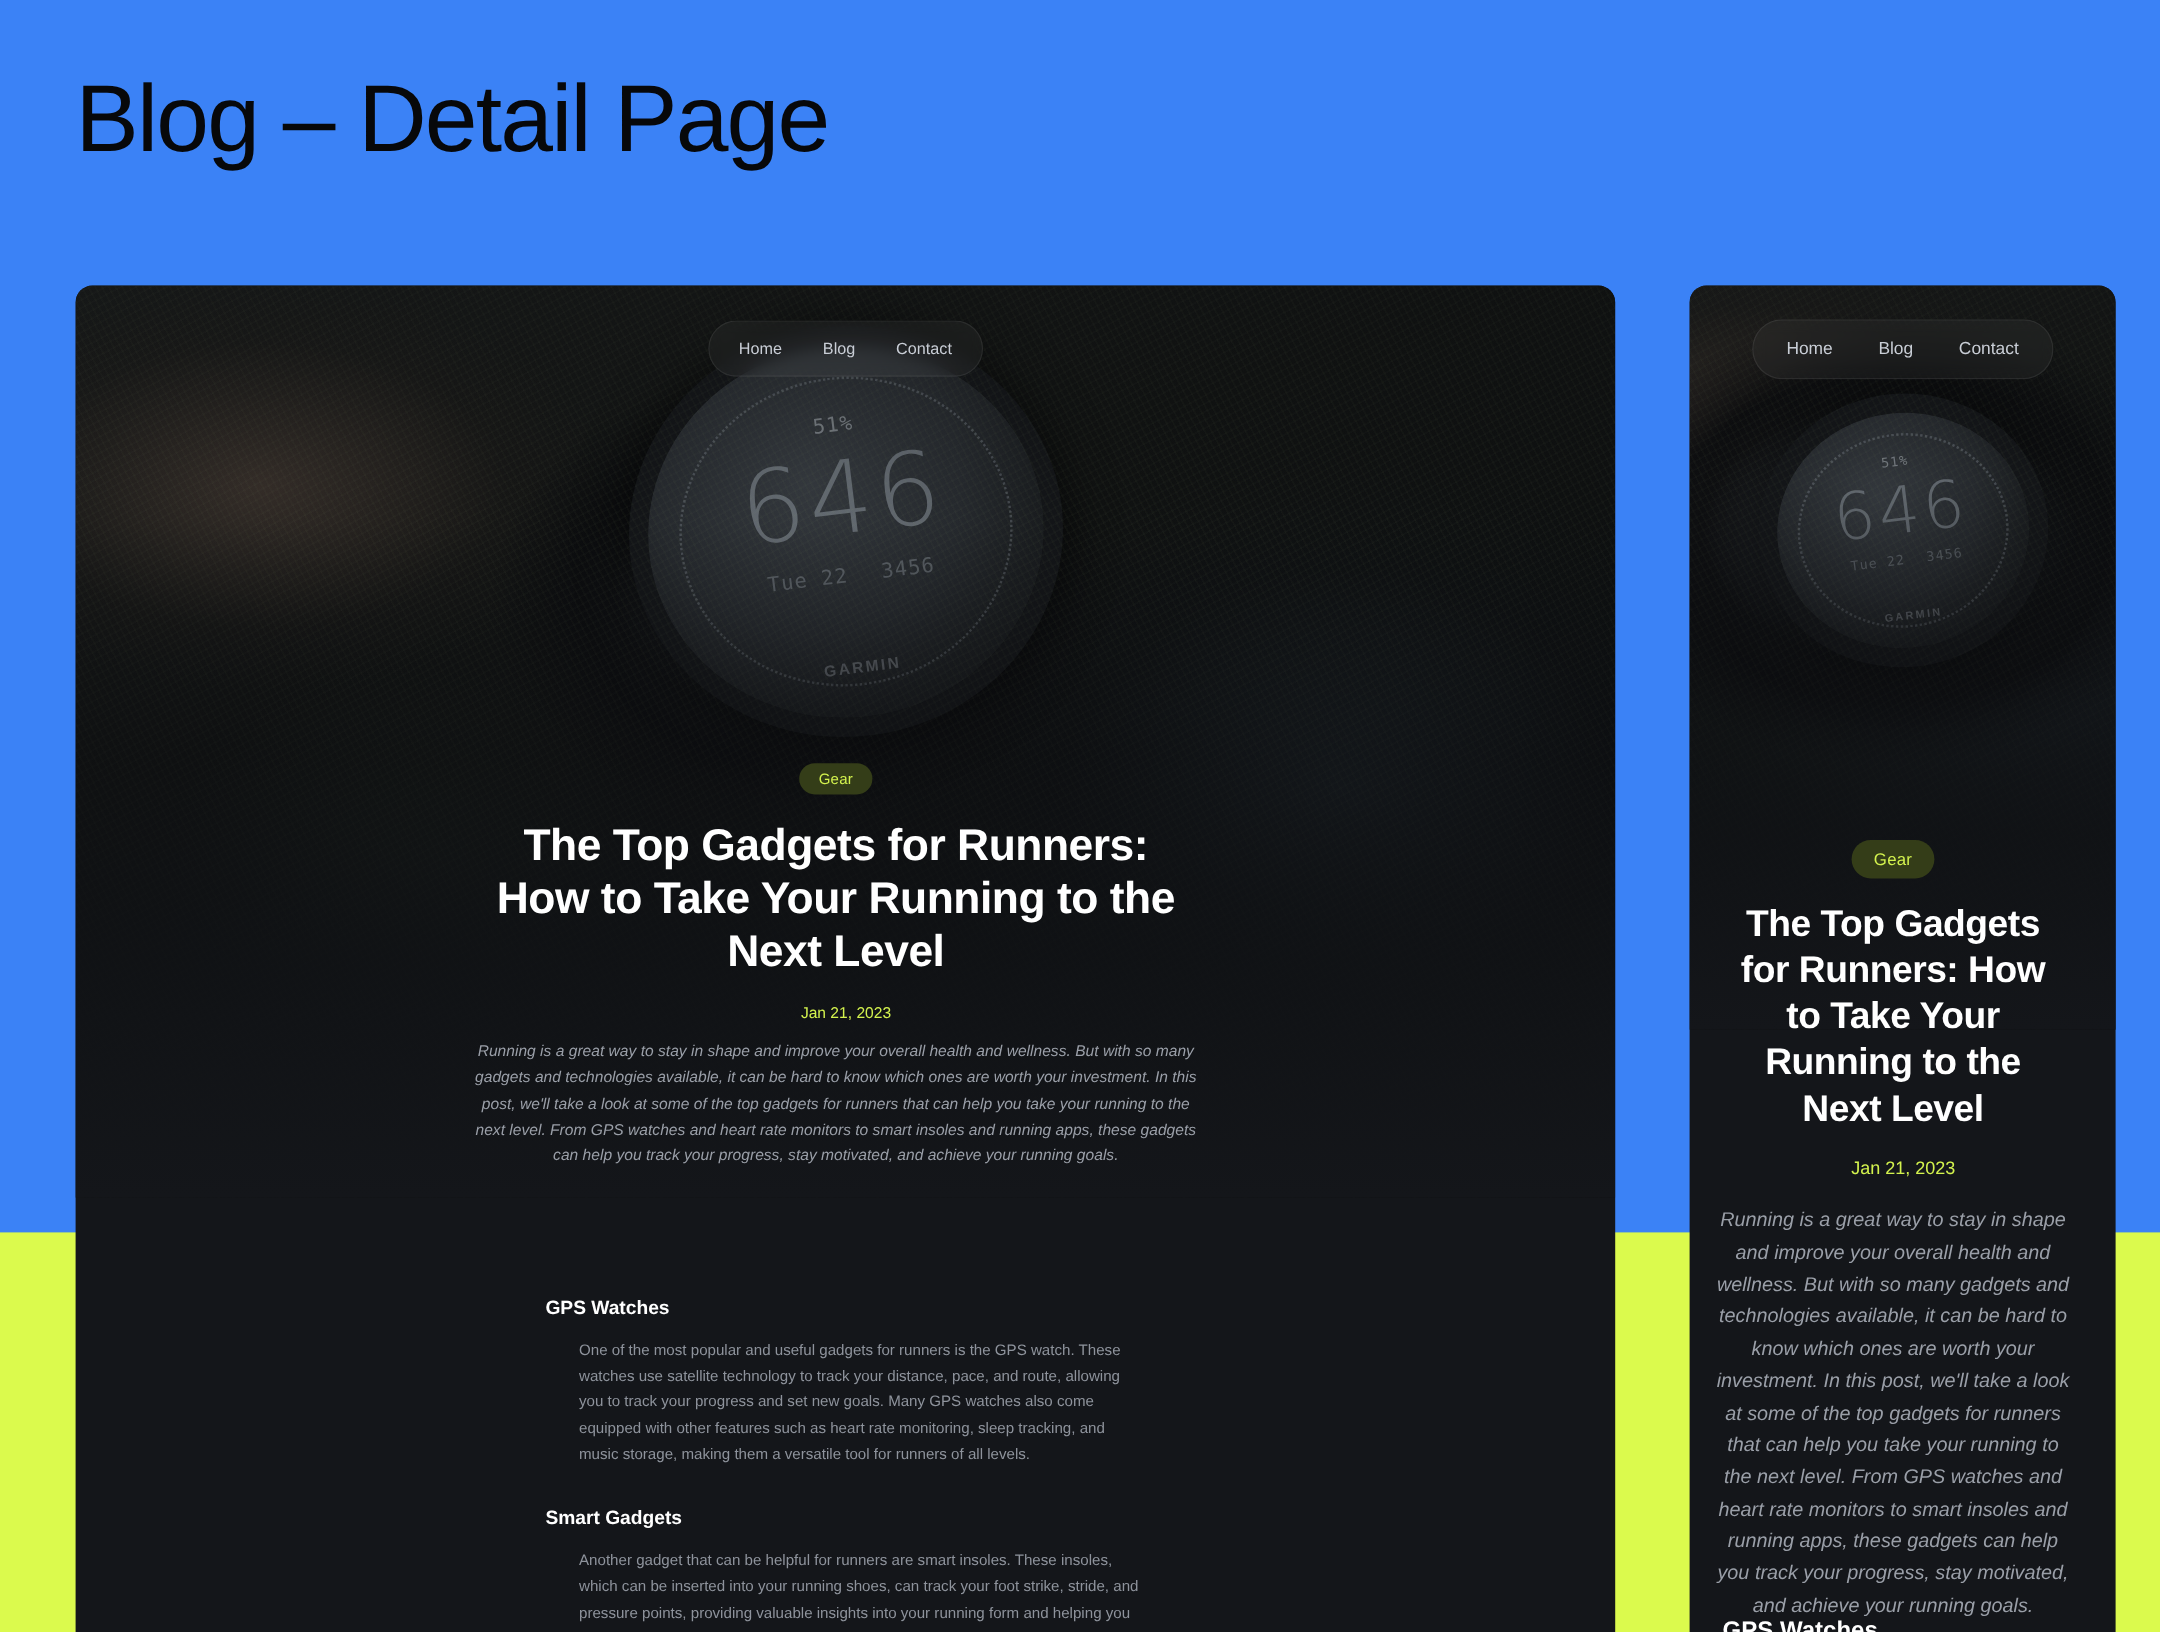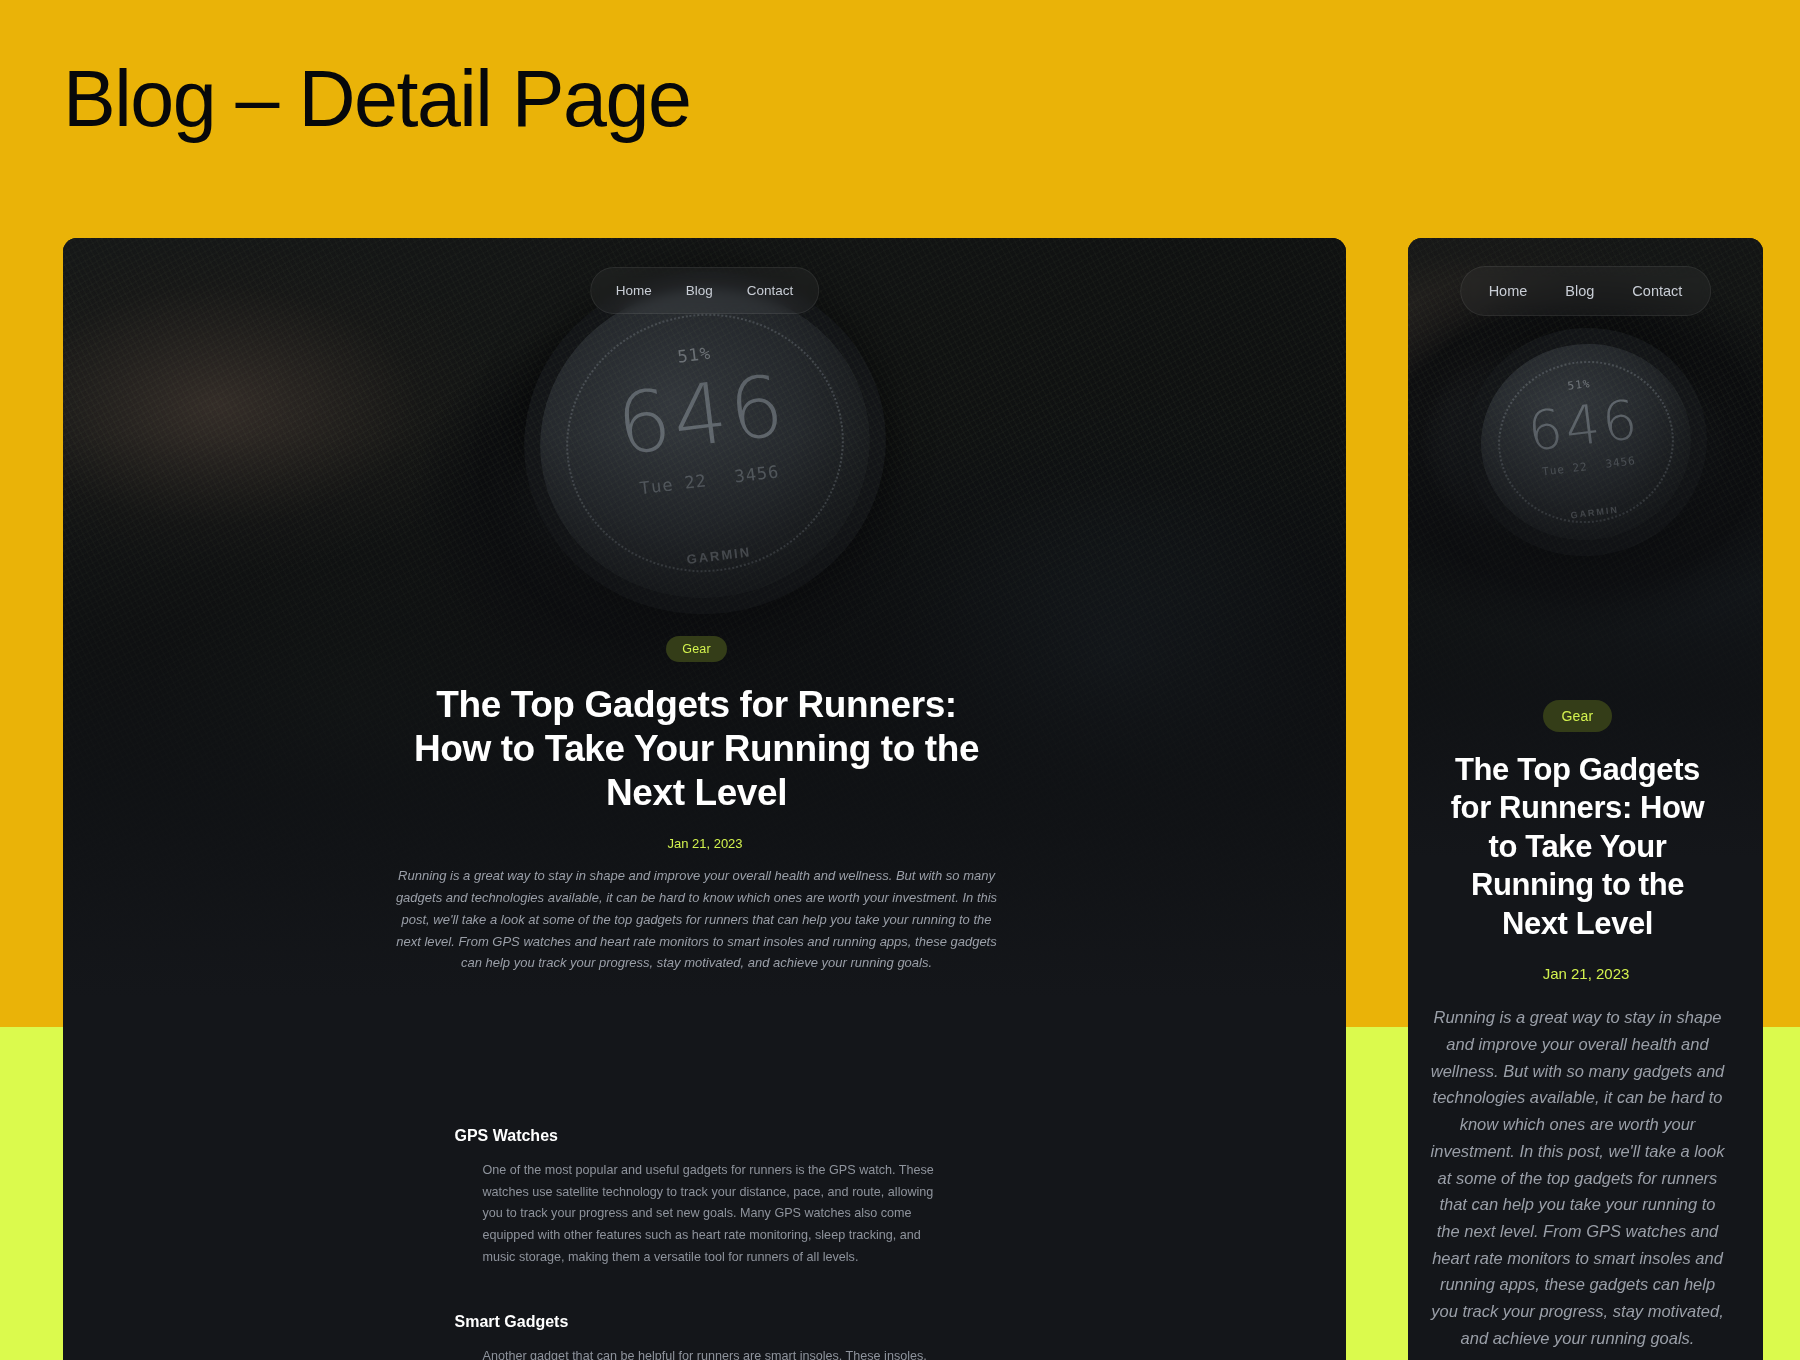--- a/index.html
+++ b/index.html
@@ -9,21 +9,21 @@
     height: 1360px;
     overflow: hidden;
     background: #dbfa4d;
     font-family: "Liberation Sans", sans-serif;
   }
 
   .page {
     position: relative;
     width: 1800px;
     height: 1027px;
-    background: #eab308;
+    background: #3b82f6;
   }
 
   
   .page-title {
     position: absolute;
     left: 63px;
     top: 58px;
     font-size: 79px;
     font-weight: 500;
     letter-spacing: -1.5px;
@@ -224,21 +224,20 @@
     position: absolute;
     left: 50%;
     transform: translateX(-50%);
   }
   .desktop-panel .article-body { top: 844px; width: 500px; }
   .mobile-panel  .article-body { top: 1110px; width: 300px; }
 
   .sec-h {
     color: #ffffff;
     font-weight: 700;
-    margin-top: 45px;
   }
   .desktop-panel .sec-h { font-size: 16px; }
   .mobile-panel  .sec-h { font-size: 20px; }
 
   .sec-p {
     color: #8e939c;
   }
   .desktop-panel .sec-p {
     font-size: 12.6px;
     line-height: 1.72;

